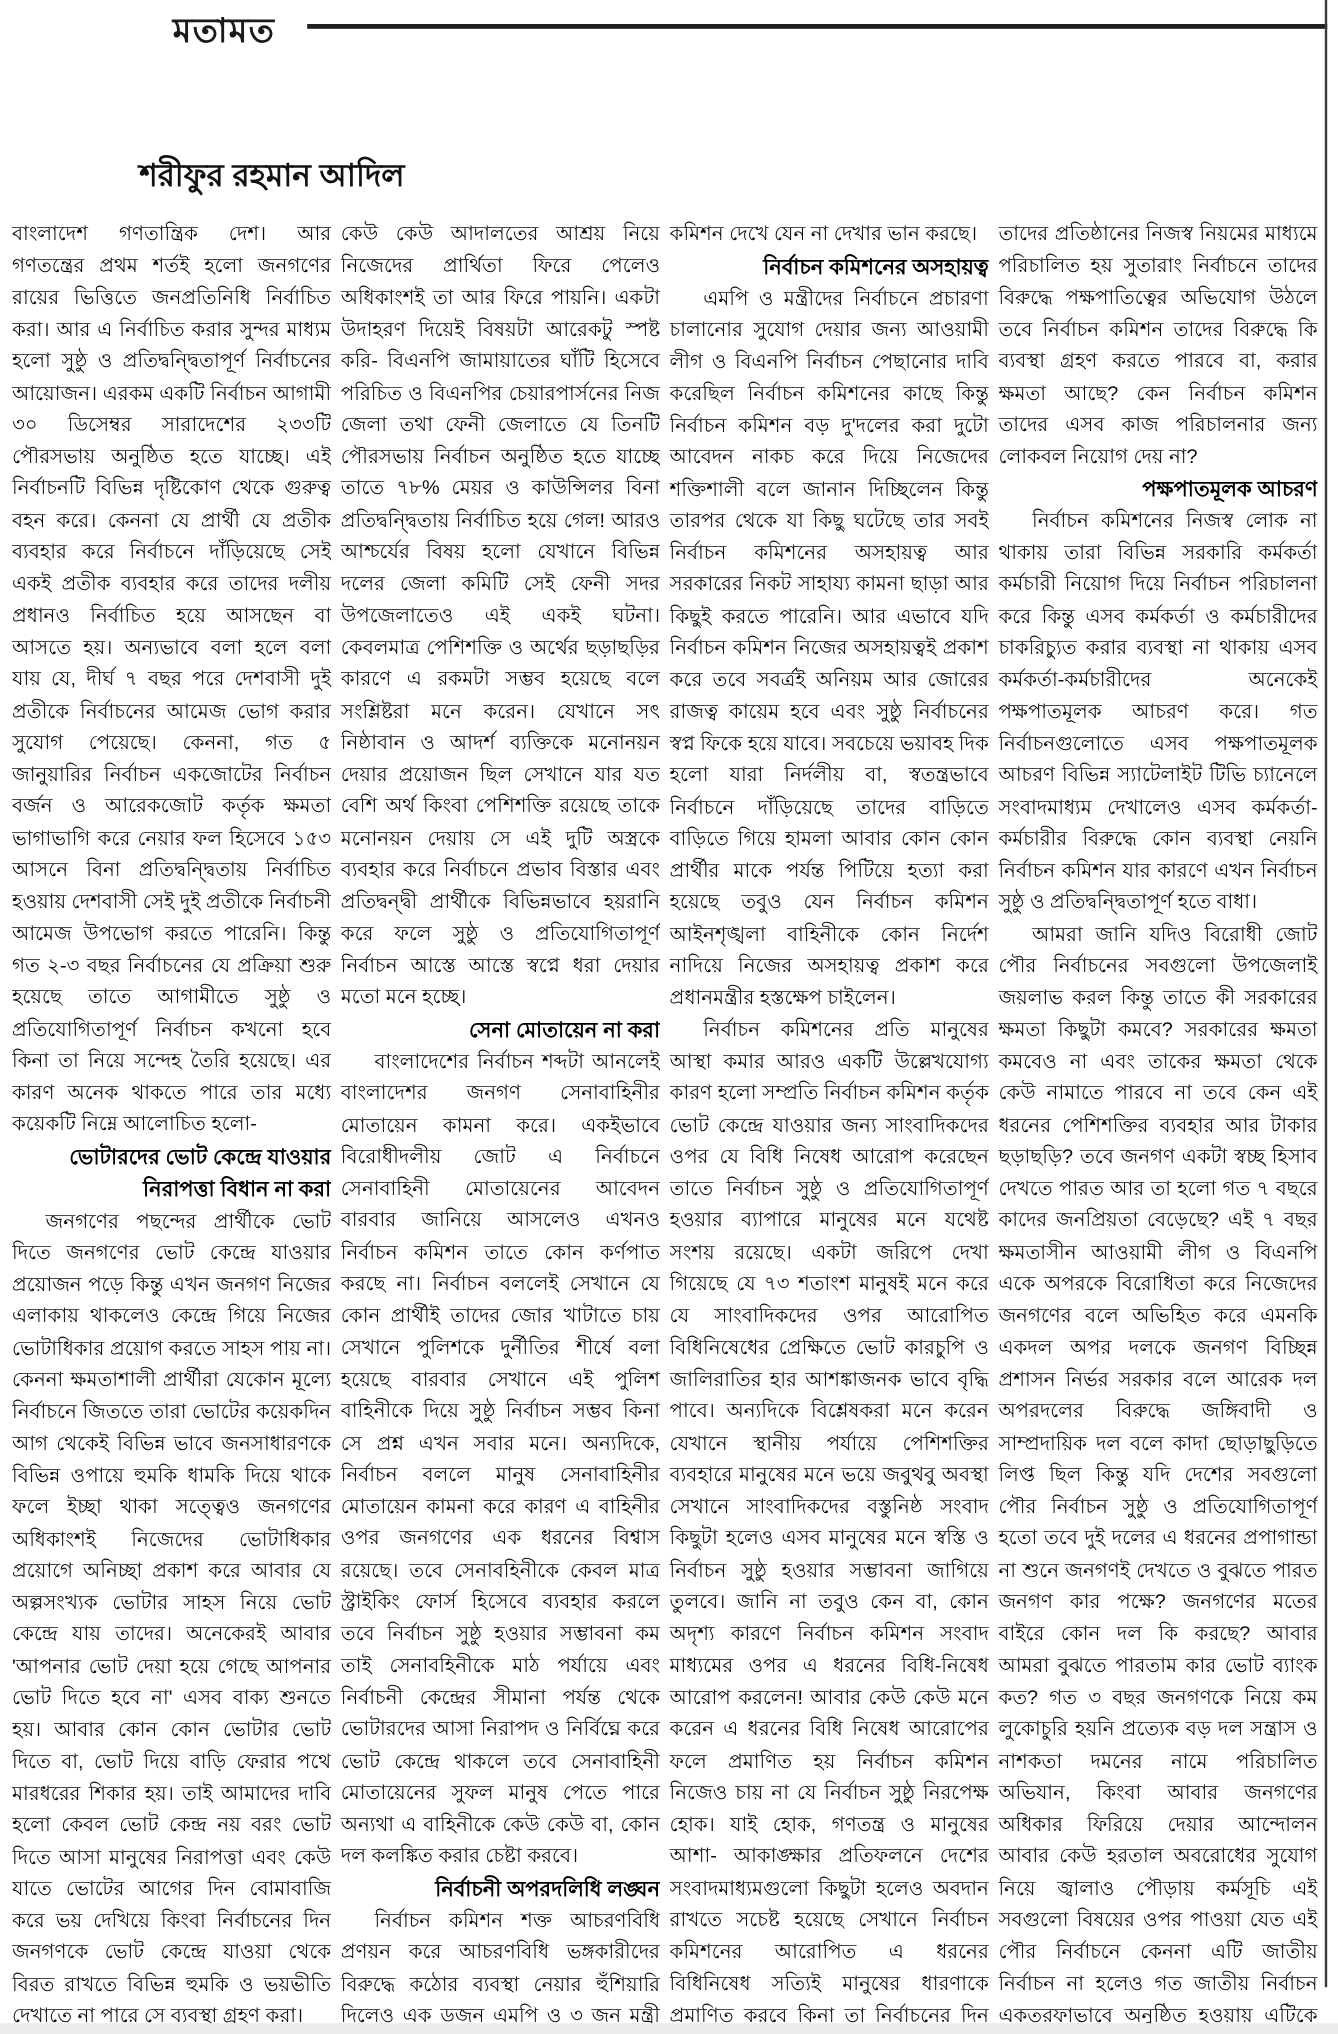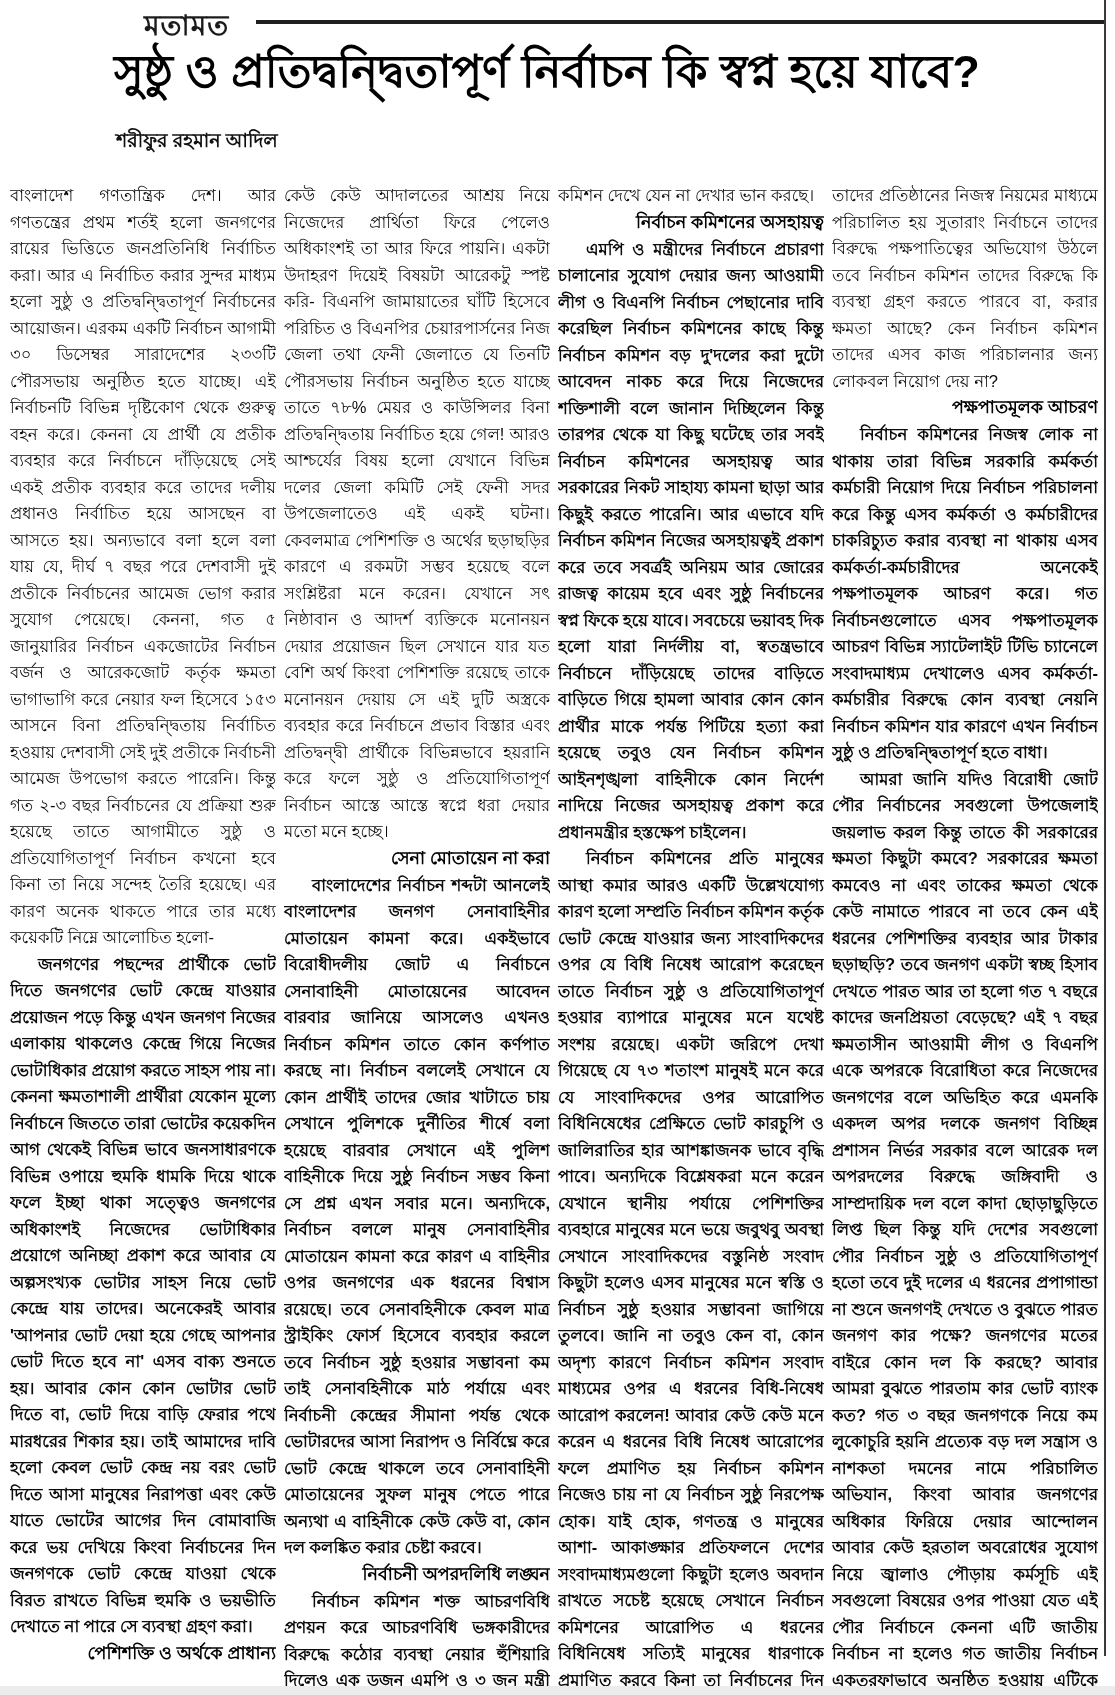--- a/index.html
+++ b/index.html
@@ -37,21 +37,21 @@
     font-size: 45px;
     line-height: 1.25;
     font-weight: bold;
     color: #000;
     margin: 0;
   }
   .byline {
     position: absolute;
     left: 116px;
     top: 126px;
-    font-size: 19px;
+    font-size: 26px;
     font-weight: bold;
     color: #111;
   }
   .columns {
     position: absolute;
     left: 10px;
     top: 182px;
     width: 1094px;
     height: 1512px;
     display: flex;
@@ -63,21 +63,21 @@
     flex: 0 0 266px;
     overflow: hidden;
   }
   .para {
     margin: 0;
     font-size: 16.5px;
     line-height: 26.5px;
     text-align: justify;
     color: #0b0b0b;
   }
-  .para.indent { text-indent: 28px; font-weight: bold; }
+  .para.indent { text-indent: 28px; }
   .subhead {
     margin: 0;
     font-size: 17.5px;
     line-height: 27px;
     font-weight: bold;
     color: #000;
     text-indent: 14px;
     text-align: right;
   }
   .right-rule {
@@ -96,26 +96,26 @@
     height: 9px;
     background: #ececec;
   }
 </style>
 </head>
 <body>
 
 <div class="page">
   <div class="masthead-label">মতামত</div>
   <div class="masthead-rule"></div>
-  <h1 class="headline">সুষ্ঠু ও প্রতিদ্বন্দ্বিতাপূর্ণ নির্বাচন কি স্বপ্ন হয়ে যাবে?</h1>
   <div class="byline">শরীফুর রহমান আদিল</div>
 
   <div class="columns">
     <div class="col">
         <p class="para">বাংলাদেশ গণতান্ত্রিক দেশ। আর গণতন্ত্রের প্রথম শর্তই হলো জনগণের রায়ের ভিত্তিতে জনপ্রতিনিধি নির্বাচিত করা। আর এ নির্বাচিত করার সুন্দর মাধ্যম হলো সুষ্ঠু ও প্রতিদ্বন্দ্বিতাপূর্ণ নির্বাচনের আয়োজন। এরকম একটি নির্বাচন আগামী ৩০ ডিসেম্বর সারাদেশের ২৩৩টি পৌরসভায় অনুষ্ঠিত হতে যাচ্ছে। এই নির্বাচনটি বিভিন্ন দৃষ্টিকোণ থেকে গুরুত্ব বহন করে। কেননা যে প্রার্থী যে প্রতীক ব্যবহার করে নির্বাচনে দাঁড়িয়েছে সেই একই প্রতীক ব্যবহার করে তাদের দলীয় প্রধানও নির্বাচিত হয়ে আসছেন বা আসতে হয়। অন্যভাবে বলা হলে বলা যায় যে, দীর্ঘ ৭ বছর পরে দেশবাসী দুই প্রতীকে নির্বাচনের আমেজ ভোগ করার সুযোগ পেয়েছে। কেননা, গত ৫ জানুয়ারির নির্বাচন একজোটের নির্বাচন বর্জন ও আরেকজোট কর্তৃক ক্ষমতা ভাগাভাগি করে নেয়ার ফল হিসেবে ১৫৩ আসনে বিনা প্রতিদ্বন্দ্বিতায় নির্বাচিত হওয়ায় দেশবাসী সেই দুই প্রতীকে নির্বাচনী আমেজ উপভোগ করতে পারেনি। কিন্তু গত ২-৩ বছর নির্বাচনের যে প্রক্রিয়া শুরু হয়েছে তাতে আগামীতে সুষ্ঠু ও প্রতিযোগিতাপূর্ণ নির্বাচন কখনো হবে কিনা তা নিয়ে সন্দেহ তৈরি হয়েছে। এর কারণ অনেক থাকতে পারে তার মধ্যে কয়েকটি নিম্নে আলোচিত হলো-</p>
+        <h3 class="subhead">ভোটারদের ভোট কেন্দ্রে যাওয়ার নিরাপত্তা বিধান না করা</h3>
         <p class="para indent">জনগণের পছন্দের প্রার্থীকে ভোট দিতে জনগণের ভোট কেন্দ্রে যাওয়ার প্রয়োজন পড়ে কিন্তু এখন জনগণ নিজের এলাকায় থাকলেও কেন্দ্রে গিয়ে নিজের ভোটাধিকার প্রয়োগ করতে সাহস পায় না। কেননা ক্ষমতাশালী প্রার্থীরা যেকোন মূল্যে নির্বাচনে জিততে তারা ভোটের কয়েকদিন আগ থেকেই বিভিন্ন ভাবে জনসাধারণকে বিভিন্ন ওপায়ে হুমকি ধামকি দিয়ে থাকে ফলে ইচ্ছা থাকা সত্ত্বেও জনগণের অধিকাংশই নিজেদের ভোটাধিকার প্রয়োগে অনিচ্ছা প্রকাশ করে আবার যে অল্পসংখ্যক ভোটার সাহস নিয়ে ভোট কেন্দ্রে যায় তাদের। অনেকেরই আবার 'আপনার ভোট দেয়া হয়ে গেছে আপনার ভোট দিতে হবে না' এসব বাক্য শুনতে হয়। আবার কোন কোন ভোটার ভোট দিতে বা, ভোট দিয়ে বাড়ি ফেরার পথে মারধরের শিকার হয়। তাই আমাদের দাবি হলো কেবল ভোট কেন্দ্র নয় বরং ভোট দিতে আসা মানুষের নিরাপত্তা এবং কেউ যাতে ভোটের আগের দিন বোমাবাজি করে ভয় দেখিয়ে কিংবা নির্বাচনের দিন জনগণকে ভোট কেন্দ্রে যাওয়া থেকে বিরত রাখতে বিভিন্ন হুমকি ও ভয়ভীতি দেখাতে না পারে সে ব্যবস্থা গ্রহণ করা।</p>
         <h3 class="subhead">পেশিশক্তি ও অর্থকে প্রাধান্য</h3>
       </div>
     <div class="col">
         <p class="para">কেউ কেউ আদালতের আশ্রয় নিয়ে নিজেদের প্রার্থিতা ফিরে পেলেও অধিকাংশই তা আর ফিরে পায়নি। একটা উদাহরণ দিয়েই বিষয়টা আরেকটু স্পষ্ট করি- বিএনপি জামায়াতের ঘাঁটি হিসেবে পরিচিত ও বিএনপির চেয়ারপার্সনের নিজ জেলা তথা ফেনী জেলাতে যে তিনটি পৌরসভায় নির্বাচন অনুষ্ঠিত হতে যাচ্ছে তাতে ৭৮% মেয়র ও কাউন্সিলর বিনা প্রতিদ্বন্দ্বিতায় নির্বাচিত হয়ে গেল! আরও আশ্চর্যের বিষয় হলো যেখানে বিভিন্ন দলের জেলা কমিটি সেই ফেনী সদর উপজেলাতেও এই একই ঘটনা। কেবলমাত্র পেশিশক্তি ও অর্থের ছড়াছড়ির কারণে এ রকমটা সম্ভব হয়েছে বলে সংশ্লিষ্টরা মনে করেন। যেখানে সৎ নিষ্ঠাবান ও আদর্শ ব্যক্তিকে মনোনয়ন দেয়ার প্রয়োজন ছিল সেখানে যার যত বেশি অর্থ কিংবা পেশিশক্তি রয়েছে তাকে মনোনয়ন দেয়ায় সে এই দুটি অস্ত্রকে ব্যবহার করে নির্বাচনে প্রভাব বিস্তার এবং প্রতিদ্বন্দ্বী প্রার্থীকে বিভিন্নভাবে হয়রানি করে ফলে সুষ্ঠু ও প্রতিযোগিতাপূর্ণ নির্বাচন আস্তে আস্তে স্বপ্নে ধরা দেয়ার মতো মনে হচ্ছে।</p>
         <h3 class="subhead">সেনা মোতায়েন না করা</h3>
         <p class="para indent">বাংলাদেশের নির্বাচন শব্দটা আনলেই বাংলাদেশর জনগণ সেনাবাহিনীর মোতায়েন কামনা করে। একইভাবে বিরোধীদলীয় জোট এ নির্বাচনে সেনাবাহিনী মোতায়েনের আবেদন বারবার জানিয়ে আসলেও এখনও নির্বাচন কমিশন তাতে কোন কর্ণপাত করছে না। নির্বাচন বললেই সেখানে যে কোন প্রার্থীই তাদের জোর খাটাতে চায় সেখানে পুলিশকে দুর্নীতির শীর্ষে বলা হয়েছে বারবার সেখানে এই পুলিশ বাহিনীকে দিয়ে সুষ্ঠু নির্বাচন সম্ভব কিনা সে প্রশ্ন এখন সবার মনে। অন্যদিকে, নির্বাচন বললে মানুষ সেনাবাহিনীর মোতায়েন কামনা করে কারণ এ বাহিনীর ওপর জনগণের এক ধরনের বিশ্বাস রয়েছে। তবে সেনাবহিনীকে কেবল মাত্র স্ট্রাইকিং ফোর্স হিসেবে ব্যবহার করলে তবে নির্বাচন সুষ্ঠু হওয়ার সম্ভাবনা কম তাই সেনাবহিনীকে মাঠ পর্যায়ে এবং নির্বাচনী কেন্দ্রের সীমানা পর্যন্ত থেকে ভোটারদের আসা নিরাপদ ও নির্বিঘ্নে করে ভোট কেন্দ্রে থাকলে তবে সেনাবাহিনী মোতায়েনের সুফল মানুষ পেতে পারে অন্যথা এ বাহিনীকে কেউ কেউ বা, কোন দল কলঙ্কিত করার চেষ্টা করবে।</p>
         <h3 class="subhead">নির্বাচনী অপরদলিধি লঙ্ঘন</h3>
         <p class="para indent">নির্বাচন কমিশন শক্ত আচরণবিধি প্রণয়ন করে আচরণবিধি ভঙ্গকারীদের বিরুদ্ধে কঠোর ব্যবস্থা নেয়ার হুঁশিয়ারি দিলেও এক ডজন এমপি ও ৩ জন মন্ত্রী দিবালোকে নির্বাচনী আচরণ ভঙ্গ করলেও নির্বাচন কমিশন তাৎক্ষণিক কোন ব্যবস্থা নিতে পারেনি বরং দু'একদিন পর কেবল একটি চিঠি দেয়ার তাদের সেই হুংকারের আর আক্ষালন ইতি টানছে। ইতোমধ্যে দেশের বিভিন্ন জায়গায় নির্বাচন কেন্দ্রিক সহিংসতার খবর পাওয়া যাচ্ছে এবং প্রকাশ্যে অস্ত্র ও গোলাগুলিতে হতাহতের খবর গণমাধ্যমে প্রকাশিত হচ্ছে এরপরও নির্বাচন কমিশন ওই সব প্রার্থীর বিরুদ্ধে কোন শক্ত ব্যবস্থা নিতে পারেনি। তবে নির্বাচন কমিশন সেই সব থানার ওসি বা, কর্মকর্তাকে বদলি করার সুপারিশ করেছেন তাই কৌতুহলি মনে প্রশ্নজাগে কেবলমাত্র বদলিই কী নির্বাচন কমিশনের ঘোষিত কঠোর ব্যবস্থা? নির্বাচনী আচরণবিধি অনেক জায়গায় লঙ্গন করলেও সেখানে নির্বাচন কমিশন কোন জোরালো পদক্ষেপ নিতে পারেনি কেবল দু'-এক জায়গায় কিছু আর্থিক জরিমানা করেই তাদের দায় সেরেছে। আর সেসব প্রার্থীর নিকট এসব জরিমানা করা হয়েছে তার অধিকাংশই বিরোধী, স্বতন্ত্র কিংবা বিদ্রোহী প্রার্থীদের কাছ থেকে। অন্যদের ক্ষেত্রে</p>
       </div>

